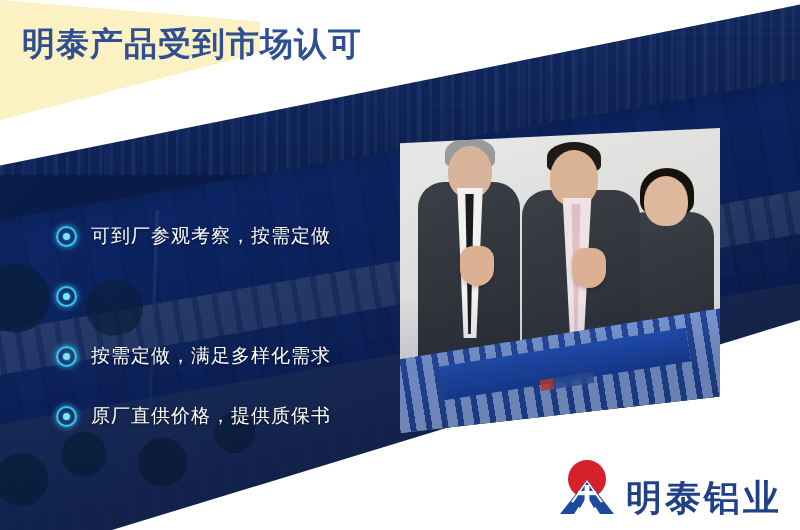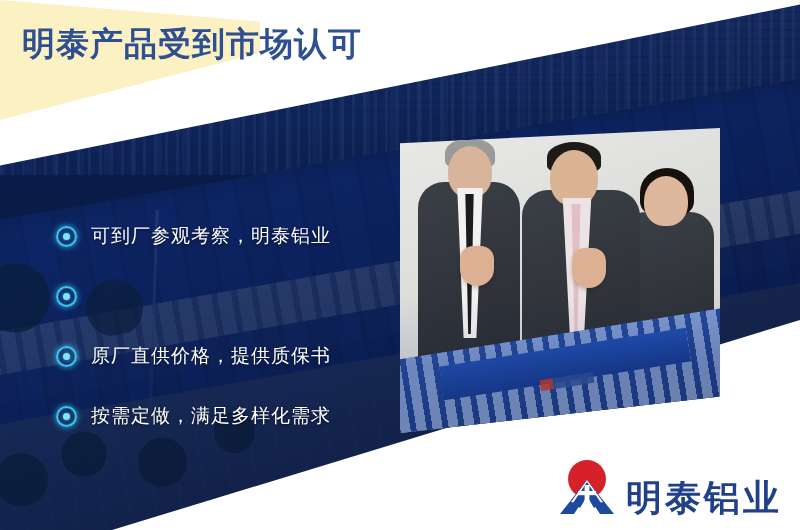--- a/index.html
+++ b/index.html
@@ -263,41 +263,41 @@
   <div class="band-bottom-diag"></div>
 
   <div class="title">明泰产品受到市场认可</div>
 
   <div class="features">
 
     <div class="feature">
       <span class="bullet">
           <i></i>
         </span>
-      <span class="feature-text">可到厂参观考察，明泰铝业</span>
+      <span class="feature-text">可到厂参观考察，按需定做</span>
     </div>
 
     <div class="feature">
       <span class="bullet">
           <i></i>
         </span>
+    </div>
+
+    <div class="feature">
+      <span class="bullet">
+          <i></i>
+        </span>
+      <span class="feature-text">按需定做，满足多样化需求</span>
     </div>
 
     <div class="feature">
       <span class="bullet">
           <i></i>
         </span>
       <span class="feature-text">原厂直供价格，提供质保书</span>
-    </div>
-
-    <div class="feature">
-      <span class="bullet">
-          <i></i>
-        </span>
-      <span class="feature-text">按需定做，满足多样化需求</span>
     </div>
 
   </div>
 
   <div class="photo-panel">
     <div class="photo-bg"></div>
 
     <div class="person p-suit p1">
       <span class="hair"></span>
       <span class="head"></span>

